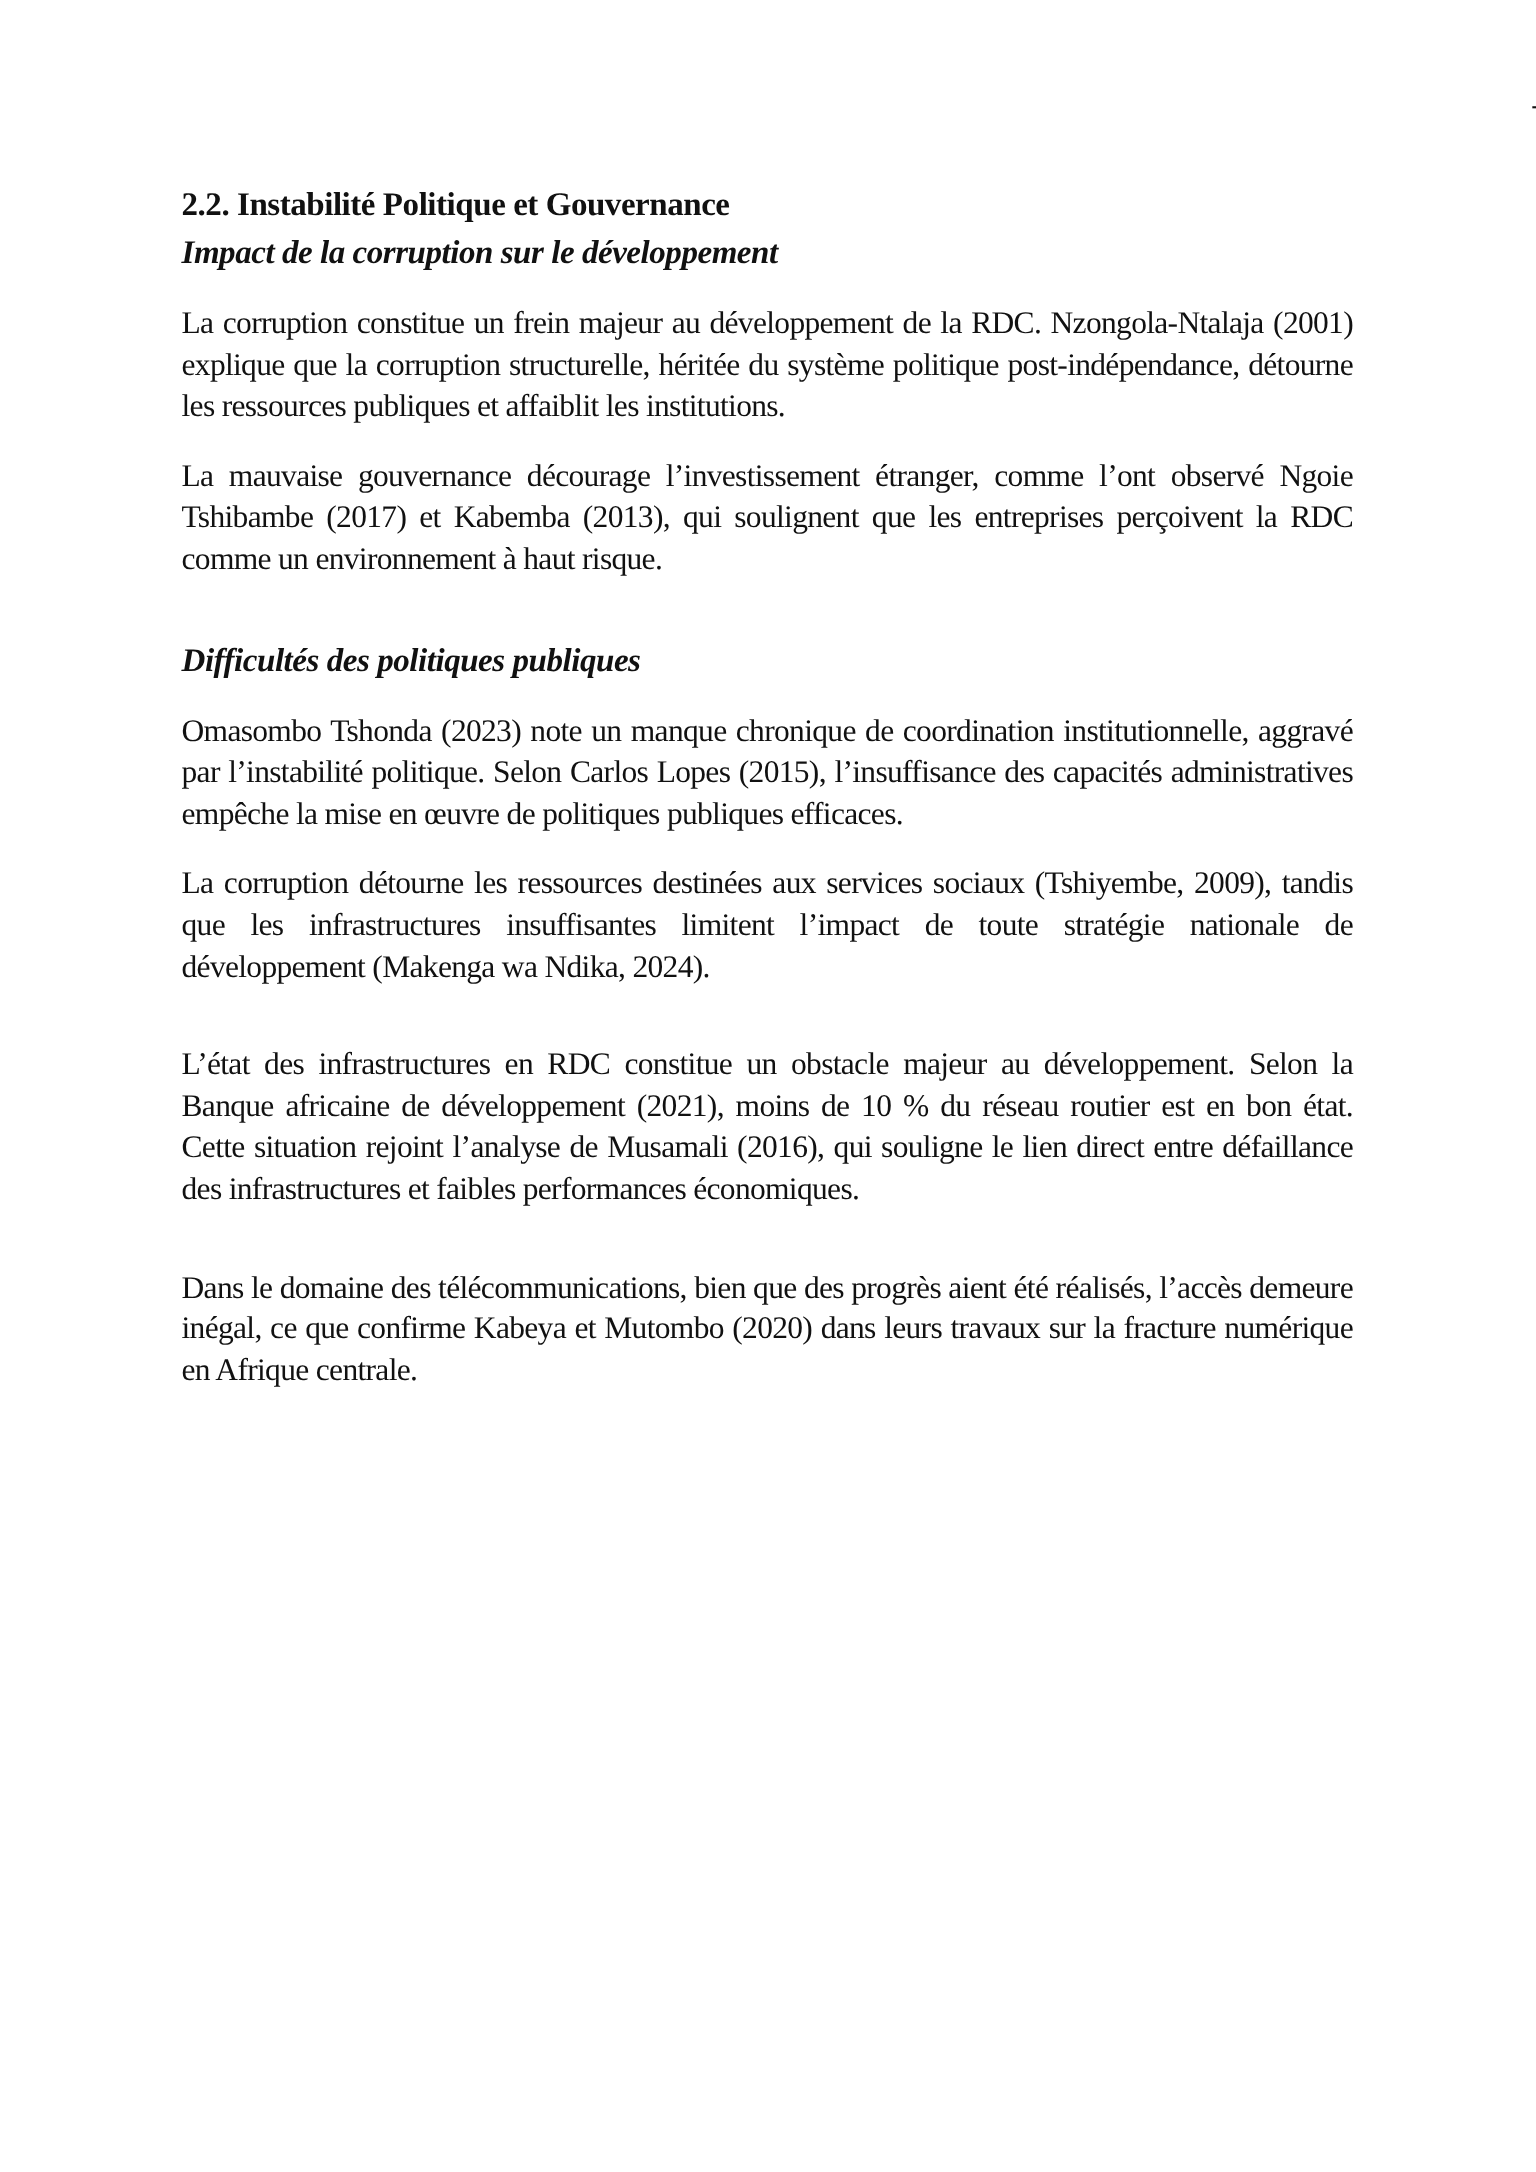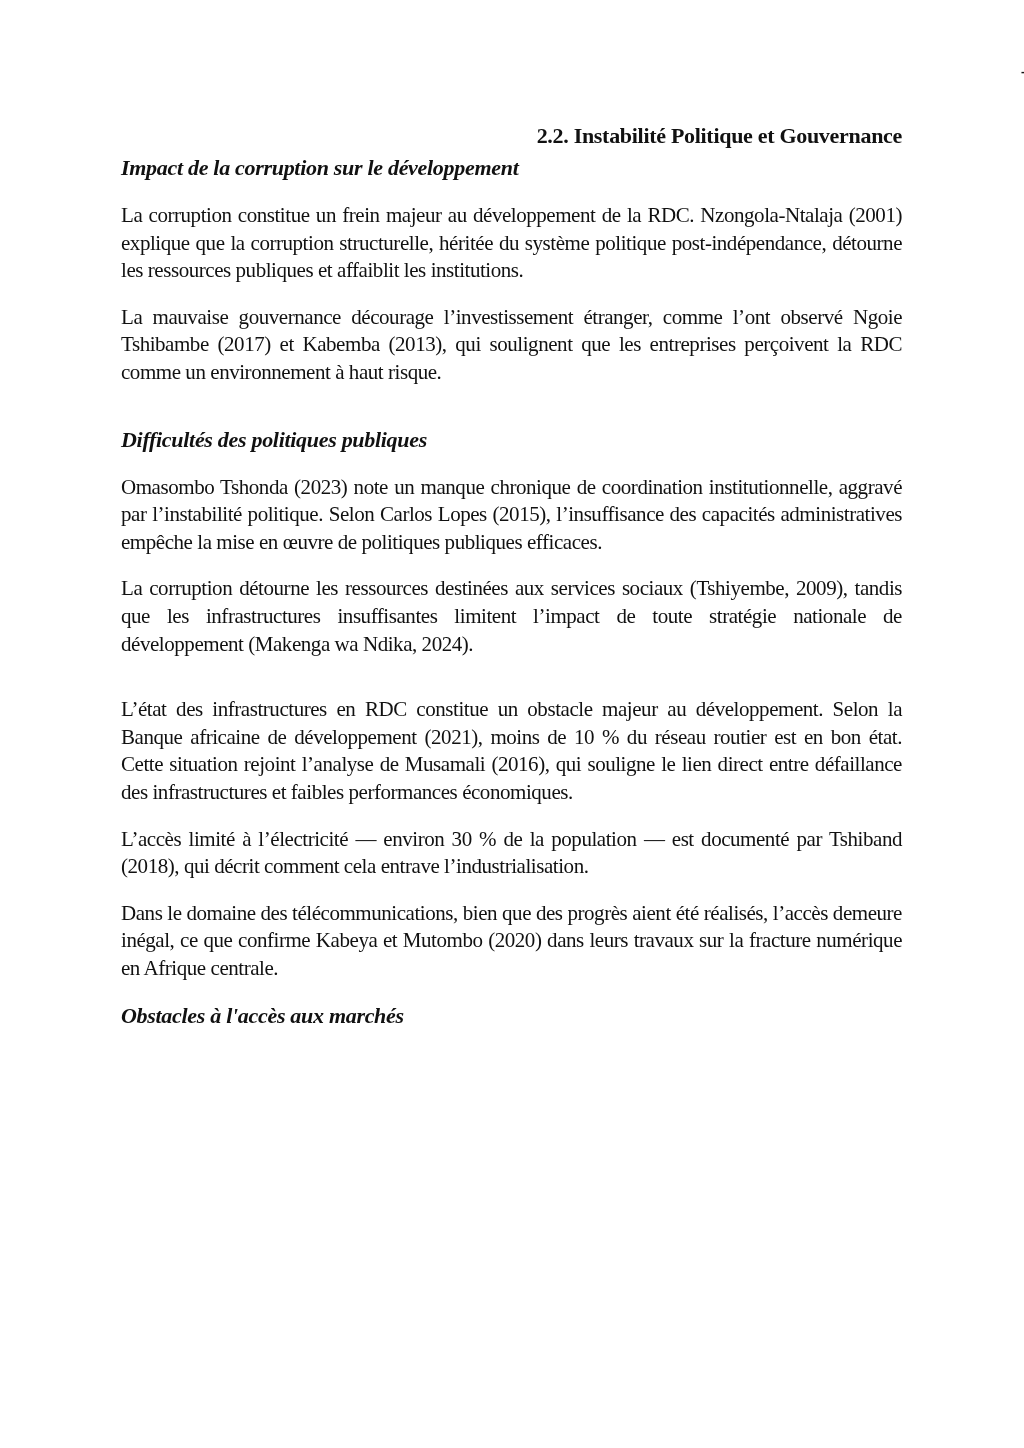--- a/index.html
+++ b/index.html
@@ -30,21 +30,20 @@
       left: 121px;
       top: 122px;
       width: 781px;
     }
     .section-heading {
       font-weight: bold;
       font-size: 22px;
       line-height: 28px;
       margin: 0;
       letter-spacing: -0.3px;
-      text-align: right;
     }
     .subheading {
       font-style: italic;
       font-size: 22px;
       line-height: 30px;
       margin: 0;
       letter-spacing: -0.3px;
     }
     .subheading.bold {
       font-weight: bold;
@@ -83,20 +82,18 @@
 
   <p class="body">Omasombo Tshonda (2023) note un manque chronique de coordination institutionnelle, aggravé par l’instabilité politique. Selon Carlos Lopes (2015), l’insuffisance des capacités administratives empêche la mise en œuvre de politiques publiques efficaces.</p>
   <div class="gap-lg"></div>
   <p class="body">La corruption détourne les ressources destinées aux services sociaux (Tshiyembe, 2009), tandis que les infrastructures insuffisantes limitent l’impact de toute stratégie nationale de développement (Makenga wa Ndika, 2024).</p>
   <div class="gap-lg"></div>
 
   <div class="gap-lg"></div>
 
   <p class="body">L’état des infrastructures en RDC constitue un obstacle majeur au développement. Selon la Banque africaine de développement (2021), moins de 10 % du réseau routier est en bon état. Cette situation rejoint l’analyse de Musamali (2016), qui souligne le lien direct entre défaillance des infrastructures et faibles performances économiques.</p>
   <div class="gap-lg"></div>
-  <p class="body">L’accès limité à l’électricité — environ 30 % de la population — est documenté par Tshiband (2018), qui décrit comment cela entrave l’industrialisation.</p>
   <div class="gap-lg"></div>
   <p class="body">Dans le domaine des télécommunications, bien que des progrès aient été réalisés, l’accès demeure inégal, ce que confirme Kabeya et Mutombo (2020) dans leurs travaux sur la fracture numérique en Afrique centrale.</p>
   <div class="gap-lg"></div>
 
-  <h3 class="subheading bold">Obstacles à l'accès aux marchés</h3>
 
 </div>
 
 </body></html>

